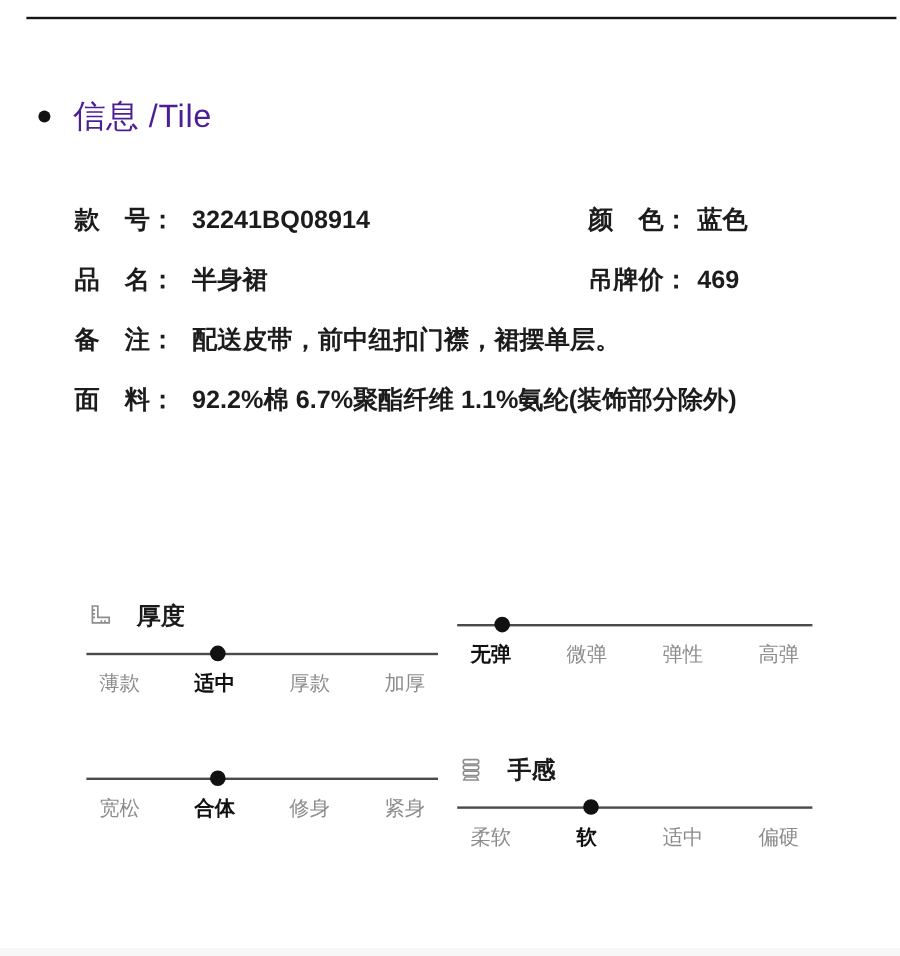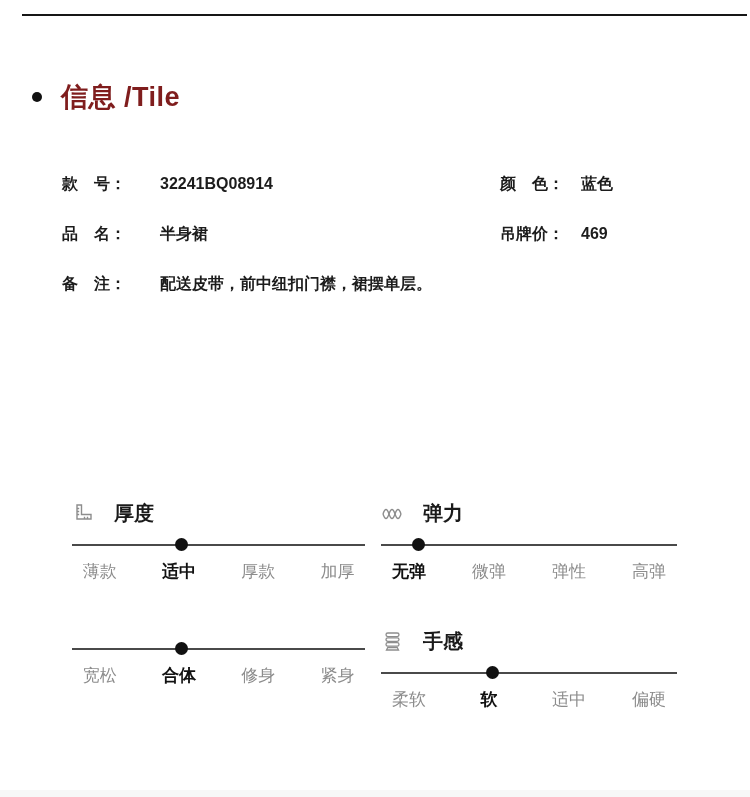--- a/index.html
+++ b/index.html
@@ -3,29 +3,29 @@
 <meta charset="utf-8">
 <style>
   html,body{margin:0;padding:0;background:#fff;}
   .page{
     position:relative;width:750px;height:797px;background:#ffffff;overflow:hidden;
     font-family:"Liberation Sans","DejaVu Sans",sans-serif;color:#1c1c1c;
   }
   .top-rule{position:absolute;left:22px;right:3px;top:14px;height:2px;background:#161616;}
   .heading{position:absolute;left:32px;top:79px;display:flex;align-items:center;gap:19px;}
   .bullet{width:10px;height:10px;border-radius:50%;background:#111;flex:0 0 auto;}
-  .heading h1{margin:0;font-size:27px;font-weight:700;color:#7f1d1d;letter-spacing:.5px;}
+  .heading h1{margin:0;font-size:27px;font-weight:400;color:#4c1d95;letter-spacing:.5px;}
 
-  .info{position:absolute;left:62px;top:170px;right:20px;font-size:16px;font-weight:600;}
+  .info{position:absolute;left:62px;top:170px;right:20px;font-size:21px;font-weight:600;}
   .info-row{position:relative;height:28px;line-height:28px;margin-bottom:22px;white-space:nowrap;}
   .flabel{display:inline-block;width:98px;}
   .rgroup{position:absolute;left:421px;top:0;text-align:center;}
 
   .attrs{position:absolute;left:72px;top:501px;display:grid;
-    grid-template-columns:293px 296px;column-gap:16px;row-gap:47px;}
+    grid-template-columns:293px 296px;column-gap:16px;row-gap:47px;font-family:Liberation Mono, monospace;}
   .attr-head{display:flex;align-items:center;gap:20px;height:24px;}
   .attr-icon{width:22px;height:22px;flex:0 0 auto;}
   .attr-icon svg{display:block;}
   .attr-title{font-size:20px;font-weight:700;color:#1a1a1a;}
   .track{position:relative;margin-top:19px;height:2px;background:#4a4a4a;}
   .dot{position:absolute;top:-6px;left:calc(37.5% - 6.5px);width:13px;height:13px;border-radius:50%;background:#111;}
   .opts{display:flex;margin-top:15px;gap:24px;}
   .opt{flex:1;text-align:center;font-size:17px;color:#8c8c8c;line-height:21px;}
   .opt.selected{color:#111;font-weight:700;}
 
@@ -51,20 +51,23 @@
     </div>
     <div class="info-row">
       <span class="flabel">品　名：</span><span class="fvalue">半身裙</span>
       <span class="rgroup">
         <span class="flabel">吊牌价：</span><span class="fvalue">469</span>
       </span>
     </div>
     <div class="info-row">
       <span class="flabel">备　注：</span><span class="fvalue">配送皮带，前中纽扣门襟，裙摆单层。</span>
     </div>
+    <div class="info-row">
+      <span class="flabel">面　料：</span><span class="fvalue">92.2%棉 6.7%聚酯纤维 1.1%氨纶(装饰部分除外)</span>
+    </div>
   </div>
 
   <div class="attrs">
 
     <section>
       <div class="attr-head">
         <span class="attr-icon">
           <svg width="22" height="22" viewBox="0 0 22 22" fill="none" stroke="#8d8d8d" stroke-width="1.4">
             <path d="M5 3 H9.5 V12.5 H19 V17 H5 Z"></path>
             <path d="M5 6.5h2.2 M5 9.5h2.2 M5 12.5h2.2 M12.5 17v-2.2 M15.5 17v-2.2"></path>
@@ -77,29 +80,20 @@
       </div>
       <div class="opts">
         <span class="opt">薄款</span>
         <span class="opt selected">适中</span>
         <span class="opt">厚款</span>
         <span class="opt">加厚</span>
       </div>
     </section>
 
     <section>
-      <div class="attr-head">
-        <span class="attr-icon">
-          <svg width="22" height="22" viewBox="0 0 22 22" fill="none" stroke="#8d8d8d" stroke-width="1.4">
-            <path d="M2 12c2-6 4-6 6 0s4 6 6 0 4-6 6 0"></path>
-            <path d="M2 12c2 6 4 6 6 0s4-6 6 0 4 6 6 0"></path>
-          </svg>
-        </span>
-        <span class="attr-title">弹力</span>
-      </div>
       <div class="track">
         <span class="dot" style="left: calc(12.5% - 6.5px);"></span>
       </div>
       <div class="opts">
         <span class="opt selected">无弹</span>
         <span class="opt">微弹</span>
         <span class="opt">弹性</span>
         <span class="opt">高弹</span>
       </div>
     </section>

